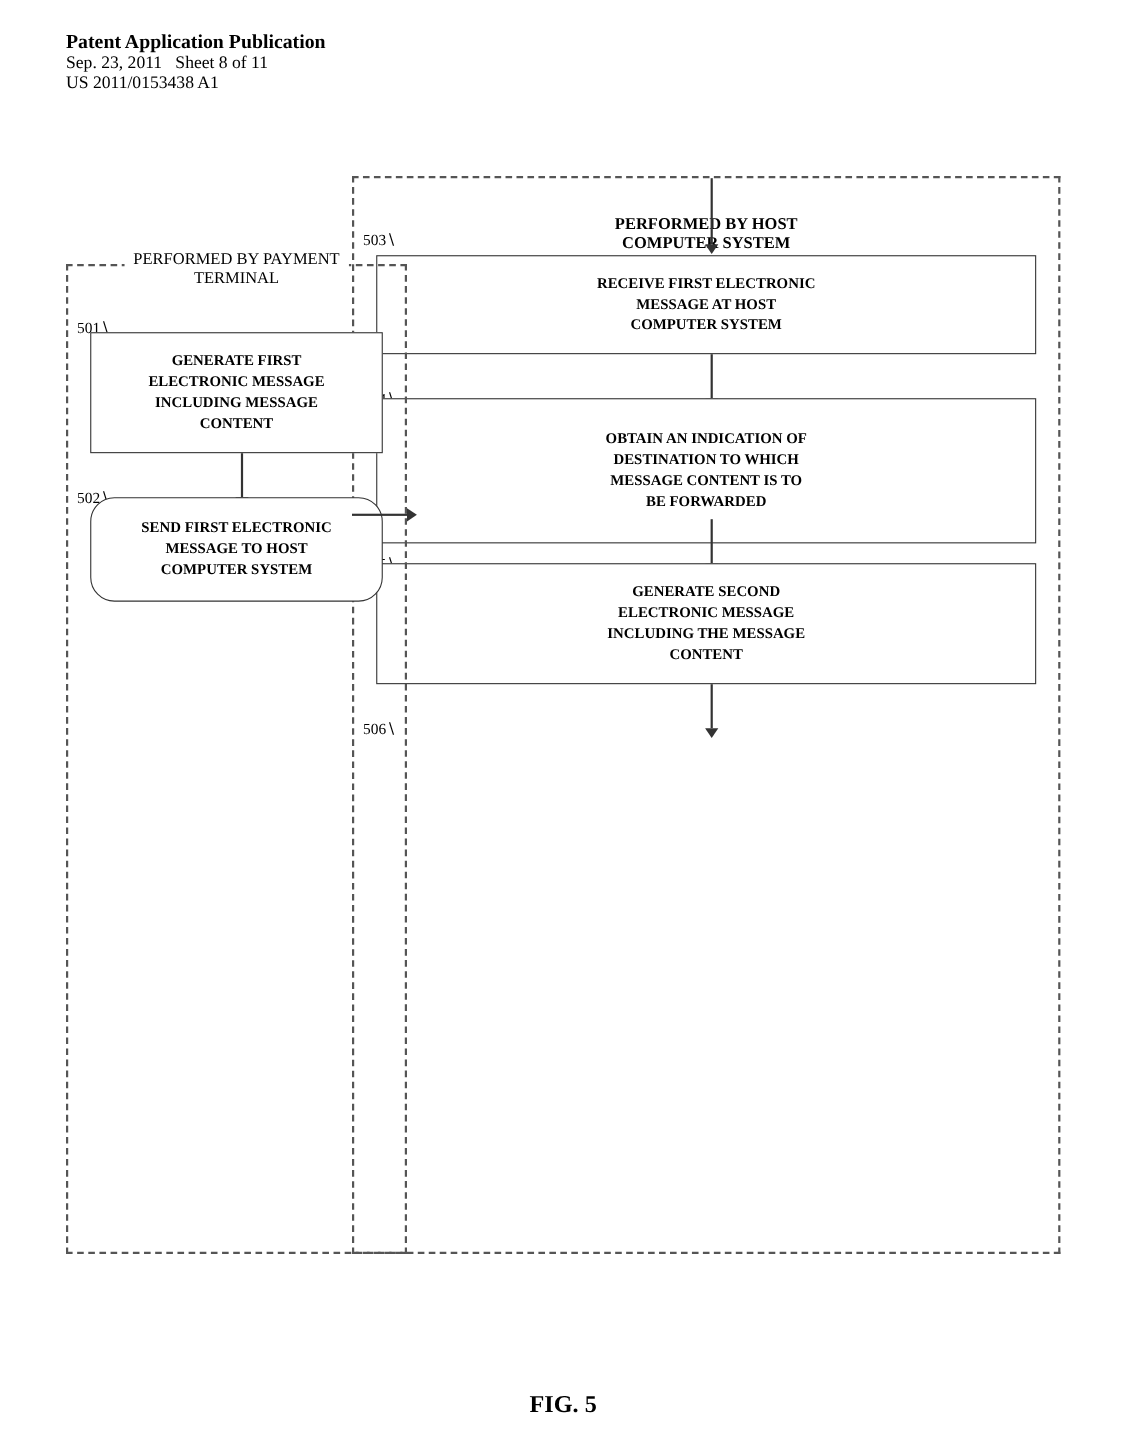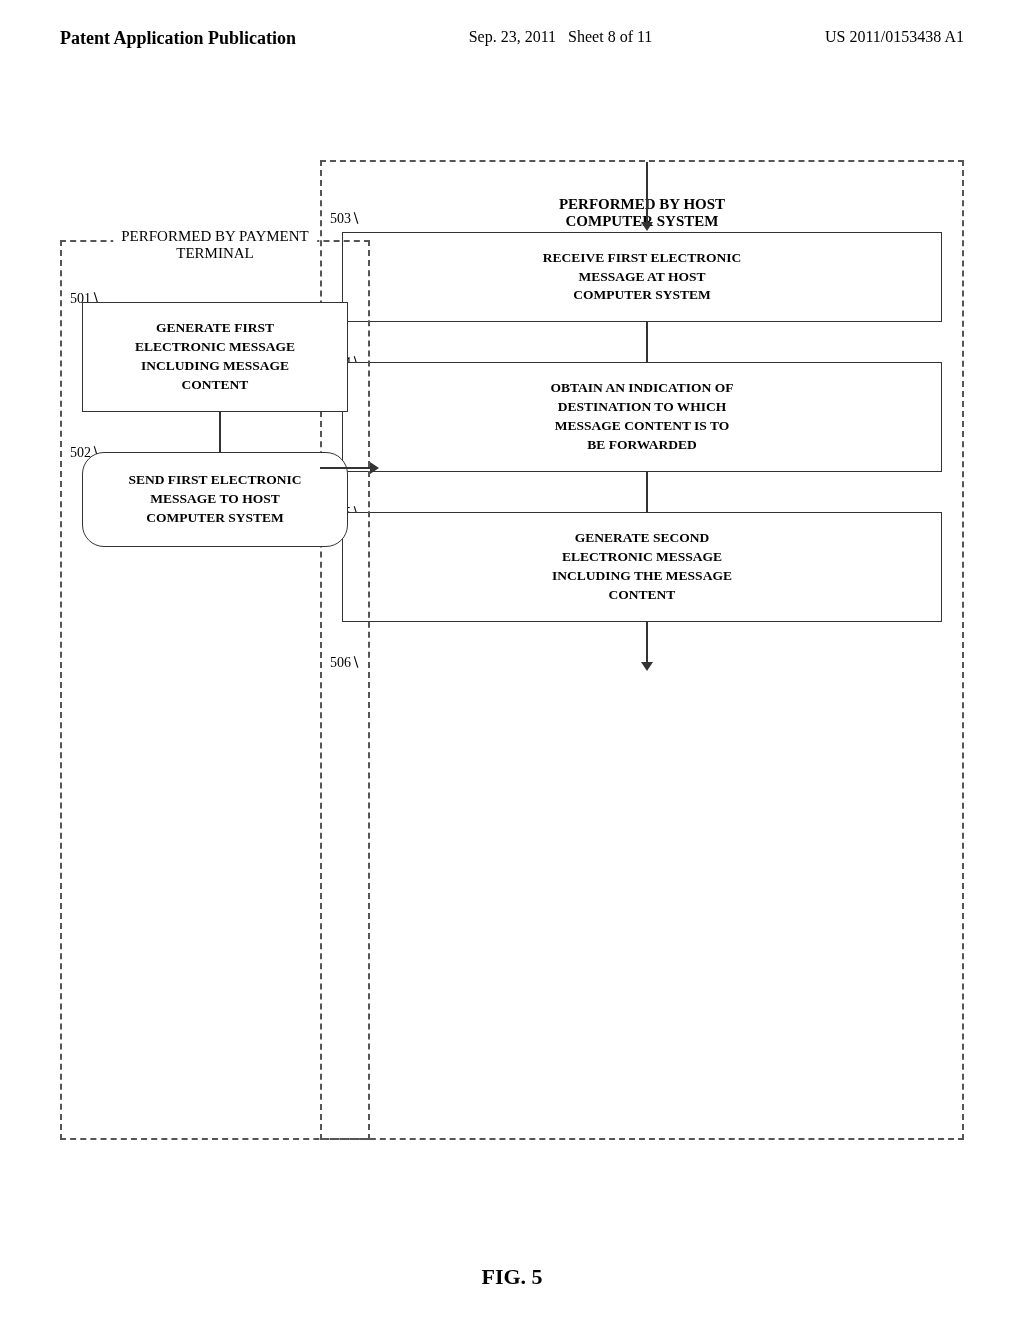--- a/index.html
+++ b/index.html
@@ -11,20 +11,21 @@
       position: relative;
       overflow: hidden;
     }
 
     
     .header {
       display: flex;
       justify-content: space-between;
       align-items: flex-start;
       padding: 28px 60px 0 60px;
+      flex-direction: column;
     }
 
     
     .diagram-area {
       position: absolute;
       top: 160px;
       left: 60px;
       right: 60px;
       bottom: 120px;
     }
@@ -151,21 +152,21 @@
     <div class="flow-box" style="top:70px; left:20px; right:20px; height:90px;">
       RECEIVE FIRST ELECTRONIC<br>MESSAGE AT HOST<br>COMPUTER SYSTEM
     </div>
 
     <div class="arrow-down" style="top:160px; left:50%; margin-left:-1px;">
       <div class="arrow-line" style="height:40px;"></div>
       <div class="arrow-head-down"></div>
     </div>
 
     <div style="position:absolute; top:192px; left:8px; font-size:14px;">504∖</div>
-    <div class="flow-box" style="top:200px; left:20px; right:20px; height:110px;">
+    <div class="flow-box" style="top:200px; left:20px; right:20px; height:132px;">
       OBTAIN AN INDICATION OF<br>DESTINATION TO WHICH<br>MESSAGE CONTENT IS TO<br>BE FORWARDED
     </div>
 
     <div class="arrow-down" style="top:310px; left:50%; margin-left:-1px;">
       <div class="arrow-line" style="height:40px;"></div>
       <div class="arrow-head-down"></div>
     </div>
 
     <div style="position:absolute; top:342px; left:8px; font-size:14px;">505∖</div>
     <div class="flow-box" style="top:350px; left:20px; right:20px; height:110px;">

